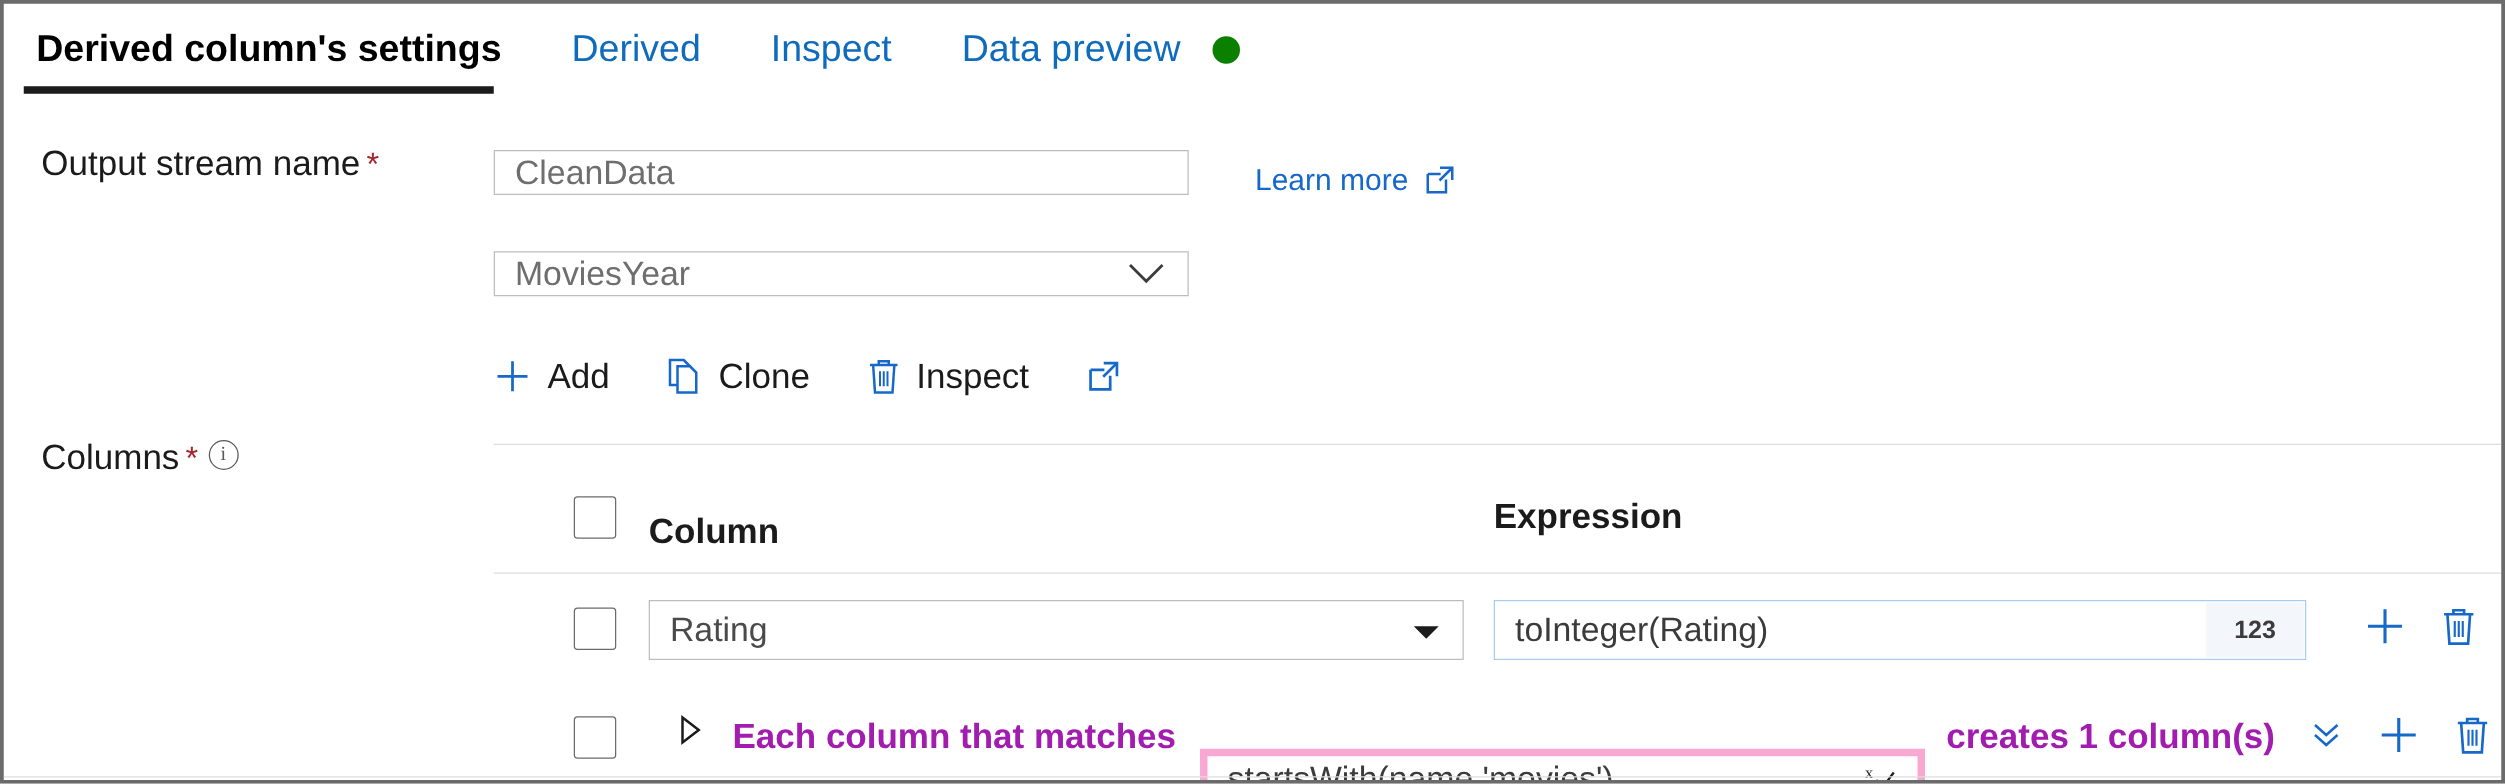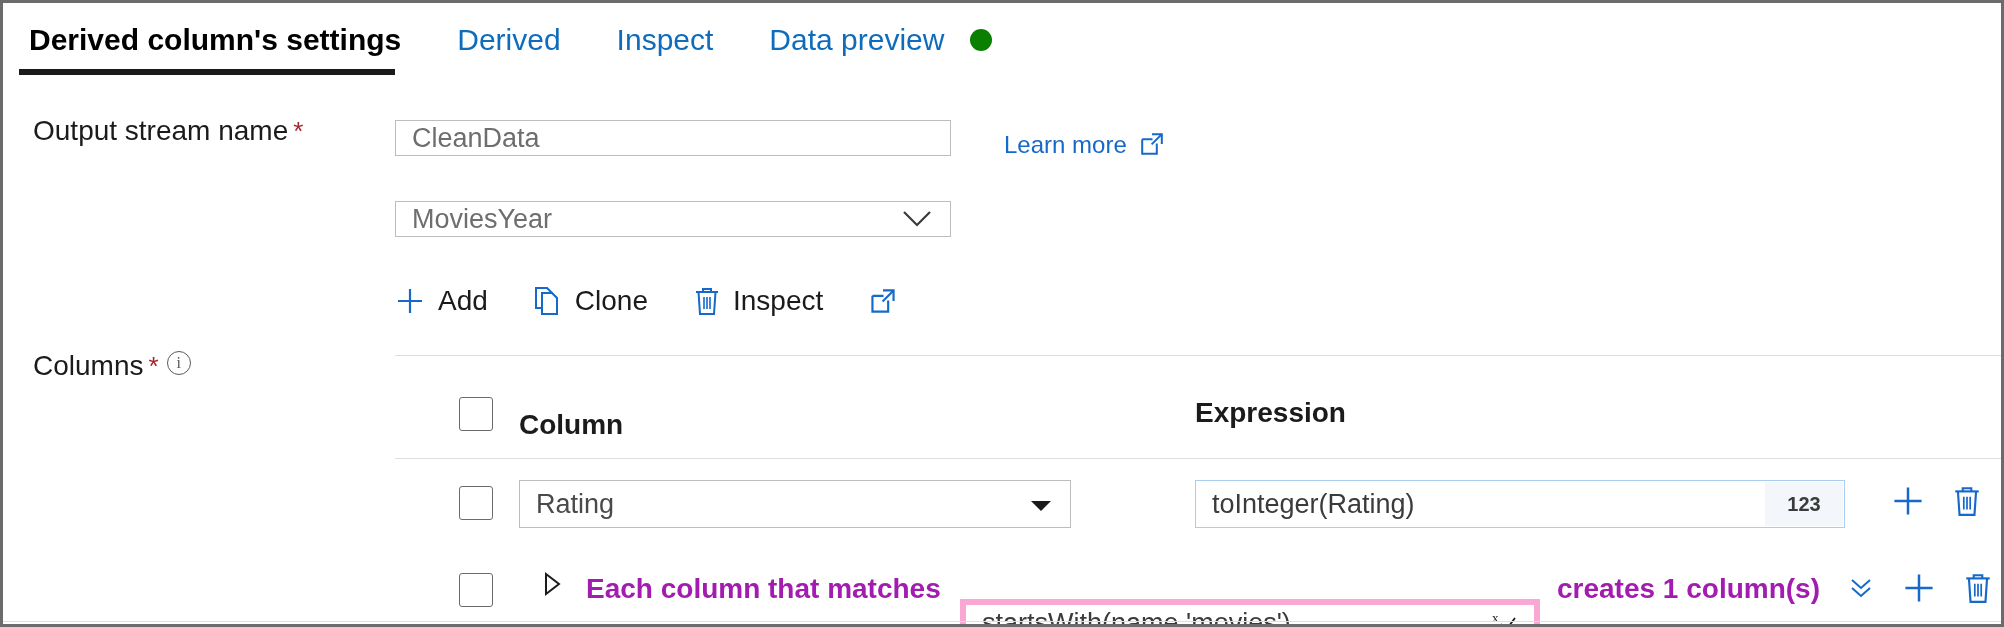--- a/index.html
+++ b/index.html
@@ -298,21 +298,21 @@
   </div>
   <div class="col-head" style="left:516px; top:406px;">Column</div>
   <div class="col-head" style="left:1192px; top:394px;">Expression</div>
 
   <div class="hr" style="top:455px;"></div>
 
   <div style="position:absolute; left:456px; top:483px;">
     <div class="chk"></div>
   </div>
 
-  <div class="txtbox" style="left:516px; top:477px; width:552px; height:48px; color:#4a4a4a;">
+  <div class="txtbox" style="left:516px; top:477px; width:652px; height:48px; color:#4a4a4a;">
     <span>Rating</span>
     <span class="caret">
       <svg width="22" height="14" viewBox="0 0 22 14">
           <path d="M1 2 L11 12 L21 2 Z" fill="#1b1b1b"></path>
         </svg>
     </span>
   </div>
 
   <div class="txtbox" style="left:1192px; top:477px; width:650px; height:48px; border:1px solid #a8cdf0; color:#3b3b3b;">
     <span>toInteger(Rating)</span>

